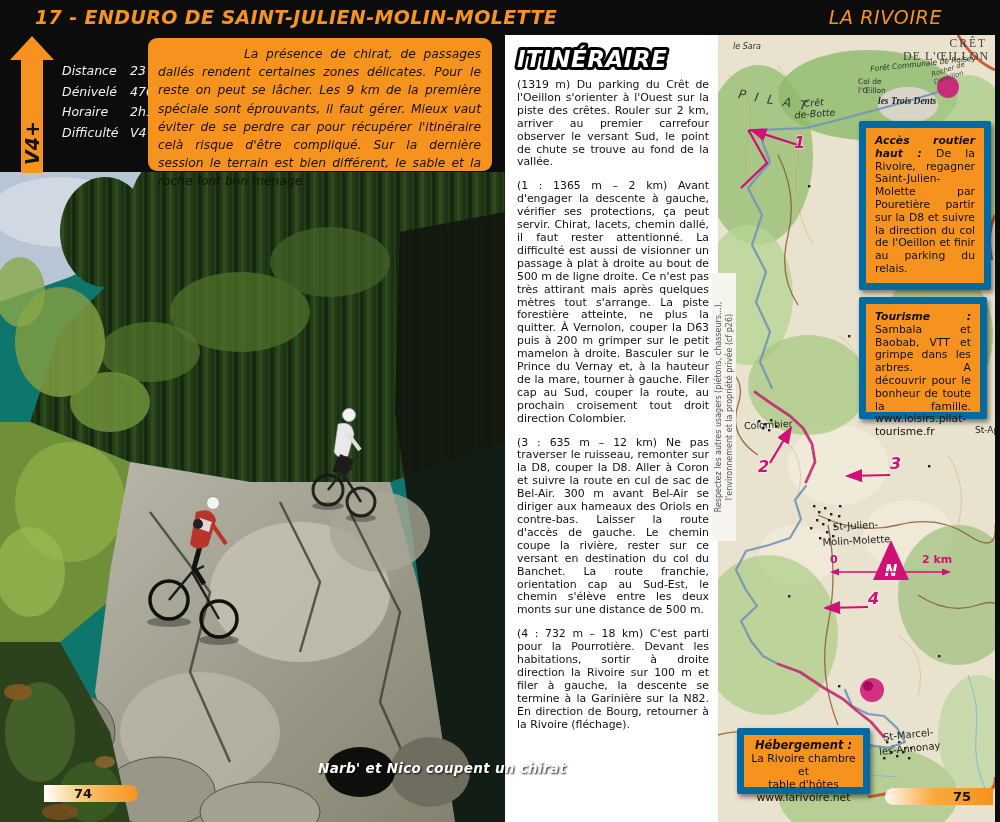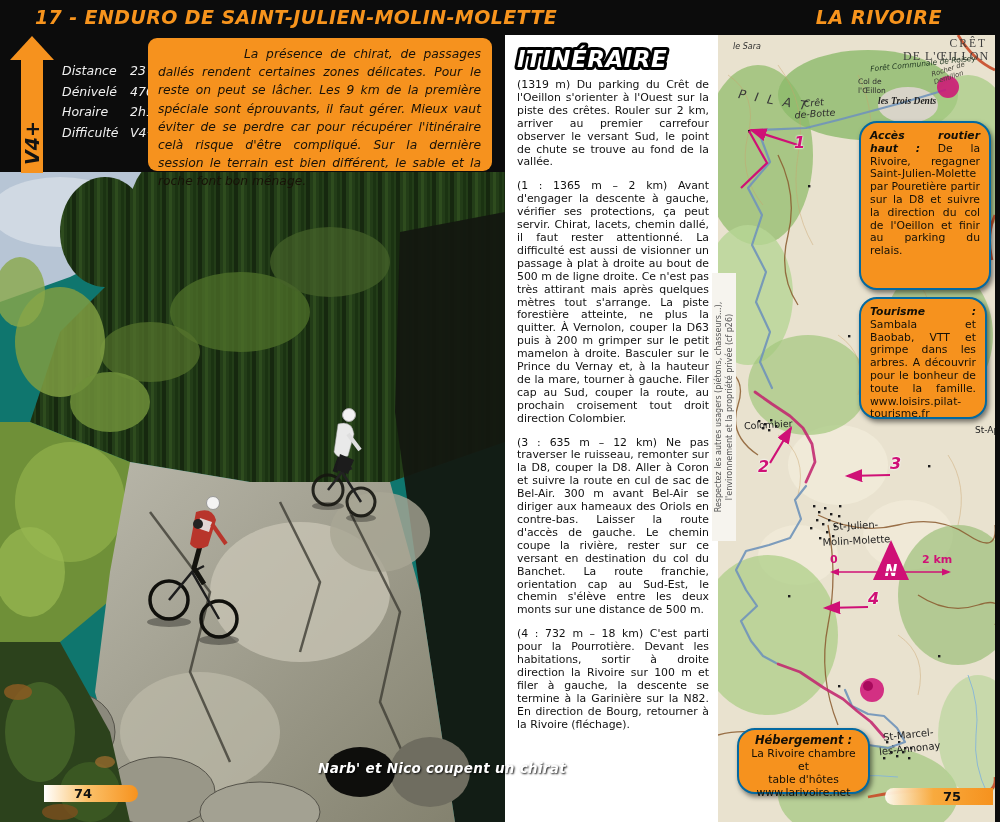--- a/index.html
+++ b/index.html
@@ -5,21 +5,21 @@
   html,body{margin:0;padding:0;background:#222;}
   #page{position:relative;width:1000px;height:822px;background:#0c0c0c;overflow:hidden;
         font-family:"DejaVu Sans",sans-serif;}
   #page *{box-sizing:border-box;}
 
   
   .hdr{position:absolute;top:0;left:0;width:1000px;height:35px;background:#0c0c0c;z-index:40;}
   .hdr-left{position:absolute;left:35px;top:0;line-height:35px;color:#f7941d;
             font-size:19px;font-weight:bold;font-style:italic;letter-spacing:.4px;}
   .hdr-right{position:absolute;right:58px;top:0;line-height:35px;color:#f7941d;
-            font-size:19px;font-weight:bold;font-style:italic;letter-spacing:.6px;}
+            font-size:19px;font-weight:normal;font-style:italic;letter-spacing:.6px;}
 
   
   #info-panel{position:absolute;left:0;top:35px;width:505px;height:137px;background:#0c0c0c;z-index:5;}
   .arrow{position:absolute;left:10px;top:1px;width:44px;height:140px;}
   .arrow .tri{position:absolute;left:0;top:0;width:0;height:0;
       border-left:22px solid transparent;border-right:22px solid transparent;
       border-bottom:24px solid #f6921e;}
   .arrow .shaft{position:absolute;left:11px;top:23px;width:22px;height:114px;background:#f6921e;}
   .arrow .grade{position:absolute;left:-8px;top:96px;width:60px;text-align:center;
       transform:rotate(-90deg);font-size:19px;font-weight:bold;font-style:italic;color:#131313;}
@@ -47,28 +47,28 @@
   .itin-body p{margin:0 0 11px 0;}
 
   
   #map-page{position:absolute;left:718px;top:35px;width:277px;height:787px;background:#e9e2cf;
       overflow:hidden;z-index:2;}
   #map-page svg{position:absolute;left:0;top:0;}
   .mlabel{position:absolute;color:#2e2e2e;white-space:nowrap;z-index:4;}
   .marker-num{position:absolute;color:#cf1076;font-size:16px;font-weight:bold;font-style:italic;
       text-shadow:0 0 2px #fff,0 0 2px #fff;z-index:5;}
   .scale-num{position:absolute;color:#cf1076;font-size:11px;font-weight:bold;z-index:5;}
-  .obox{position:absolute;background:#f6921e;border:2px solid #0369a1;border-radius:18px;
+  .obox{position:absolute;background:#f6921e;border:7px solid #0369a1;border-radius:2px;
       box-shadow:2px 3px 5px rgba(0,0,0,.5);color:#141007;font-size:10.8px;line-height:12.8px;
       padding:7px 9px;text-align:justify;z-index:6;}
   .obox .ti{font-weight:bold;font-style:italic;}
   .obox.center{text-align:center;}
   .pill-right{position:absolute;right:2px;top:753px;width:108px;height:17px;border-radius:9px 0 0 9px;
       background:linear-gradient(90deg,rgba(255,252,245,.95) 0%,#f8aa3e 45%,#f6921e 100%);z-index:7;}
-  .pill-right span{display:block;text-align:right;padding-right:32px;font-size:13px;font-weight:bold;
+  .pill-right span{display:block;text-align:right;padding-right:22px;font-size:13px;font-weight:bold;
       color:#111;line-height:17px;}
 
   
   #disclaimer{position:absolute;left:712px;top:541px;width:268px;height:24px;
       transform:rotate(-90deg);transform-origin:0 0;background:#f6f4ee;color:#555;
       font-size:8px;line-height:11px;text-align:center;white-space:nowrap;z-index:8;padding-top:1px;}
 
   #right-border{position:absolute;left:995px;top:0;width:5px;height:822px;background:#0c0c0c;z-index:30;}
 </style>
 </head>

